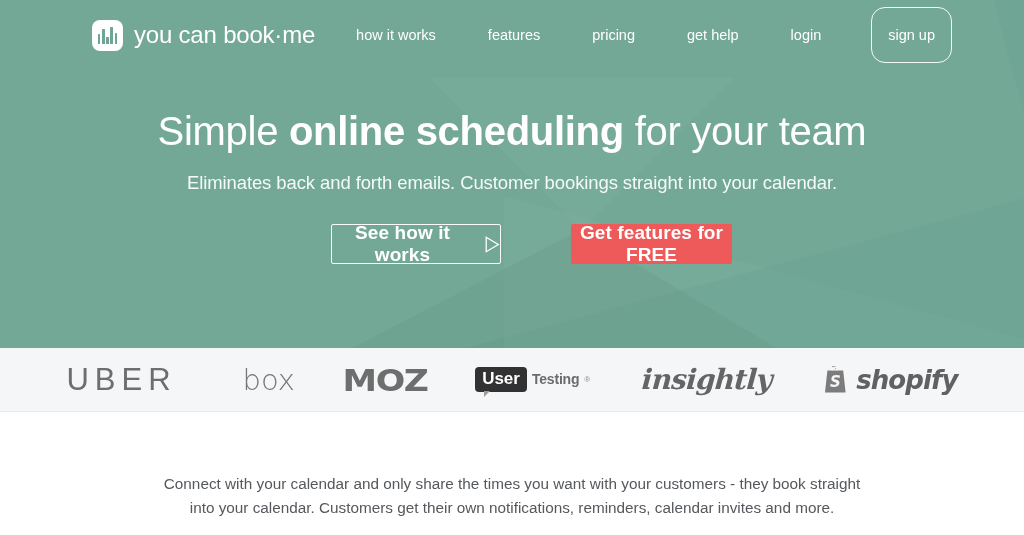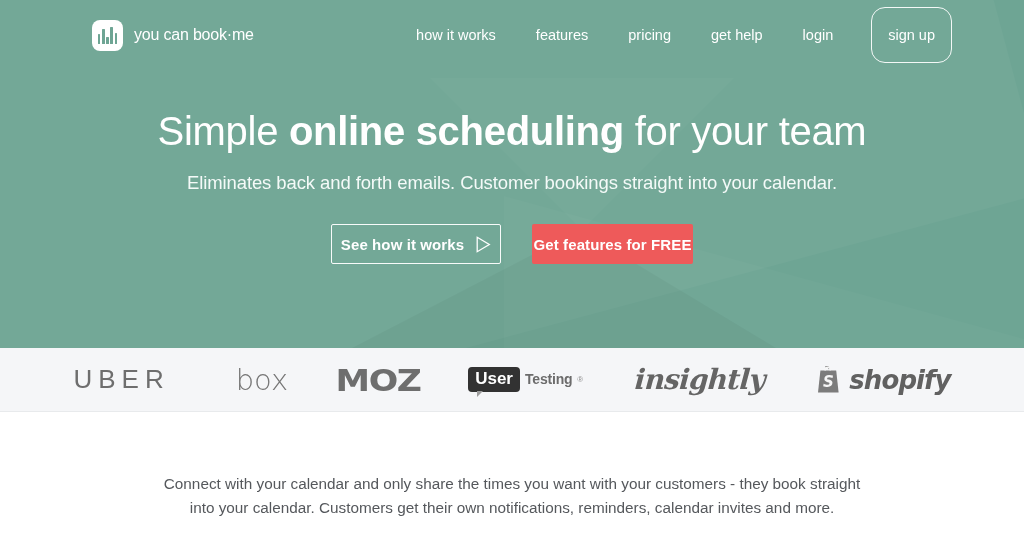--- a/index.html
+++ b/index.html
@@ -99,31 +99,31 @@
     border-radius: 0.5px;
   }
   .bar1 { height: 10px; }
   .bar2 { height: 15px; }
   .bar3 { height: 7px;  }
   .bar4 { height: 17px; }
   .bar5 { height: 11px; }
 
   .brand-text {
     color: #ffffff;
-    font-size: 16px;
+    font-size: 24px;
     letter-spacing: -0.2px;
     font-weight: 400;
     white-space: nowrap;
   }
 
   .nav {
     margin-left: auto;
     display: flex;
     align-items: center;
-    gap: 4px;
+    gap: 16px;
   }
   .nav a {
     color: #ffffff;
     font-size: 14.5px;
     text-decoration: none;
     padding: 0 18px;
     white-space: nowrap;
     line-height: 1;
   }
   .nav a.signup {
@@ -161,26 +161,27 @@
     margin-top: 30px;
     display: flex;
     justify-content: center;
     align-items: stretch;
     gap: 31px;
   }
   .btn {
     display: inline-flex;
     align-items: center;
     justify-content: center;
-    font-size: 15px;
+    font-size: 19px;
     font-weight: 700;
     color: #ffffff;
     text-decoration: none;
     cursor: pointer;
     letter-spacing: 0.1px;
+    margin-left: 39px;
   }
   .btn-ghost {
     width: 170px;
     height: 40px;
     border: 1px solid rgba(255,255,255,0.95);
     border-radius: 2px;
     gap: 12px;
     background: transparent;
   }
   .play-ico {
@@ -211,21 +212,21 @@
   .logo-item {
     display: flex;
     align-items: center;
     justify-content: center;
     height: 64px;
     padding: 0 26px;
     filter: grayscale(100%);
   }
 
   .lg-uber {
-    font-size: 26px;
+    font-size: 31px;
     font-weight: 400;
     letter-spacing: 6px;
     color: #6d6e71;
     padding-right: 14px;
   }
   .lg-moz {
     font-size: 31px;
     font-weight: 700;
     letter-spacing: -1.2px;
     color: #6d6e71;

